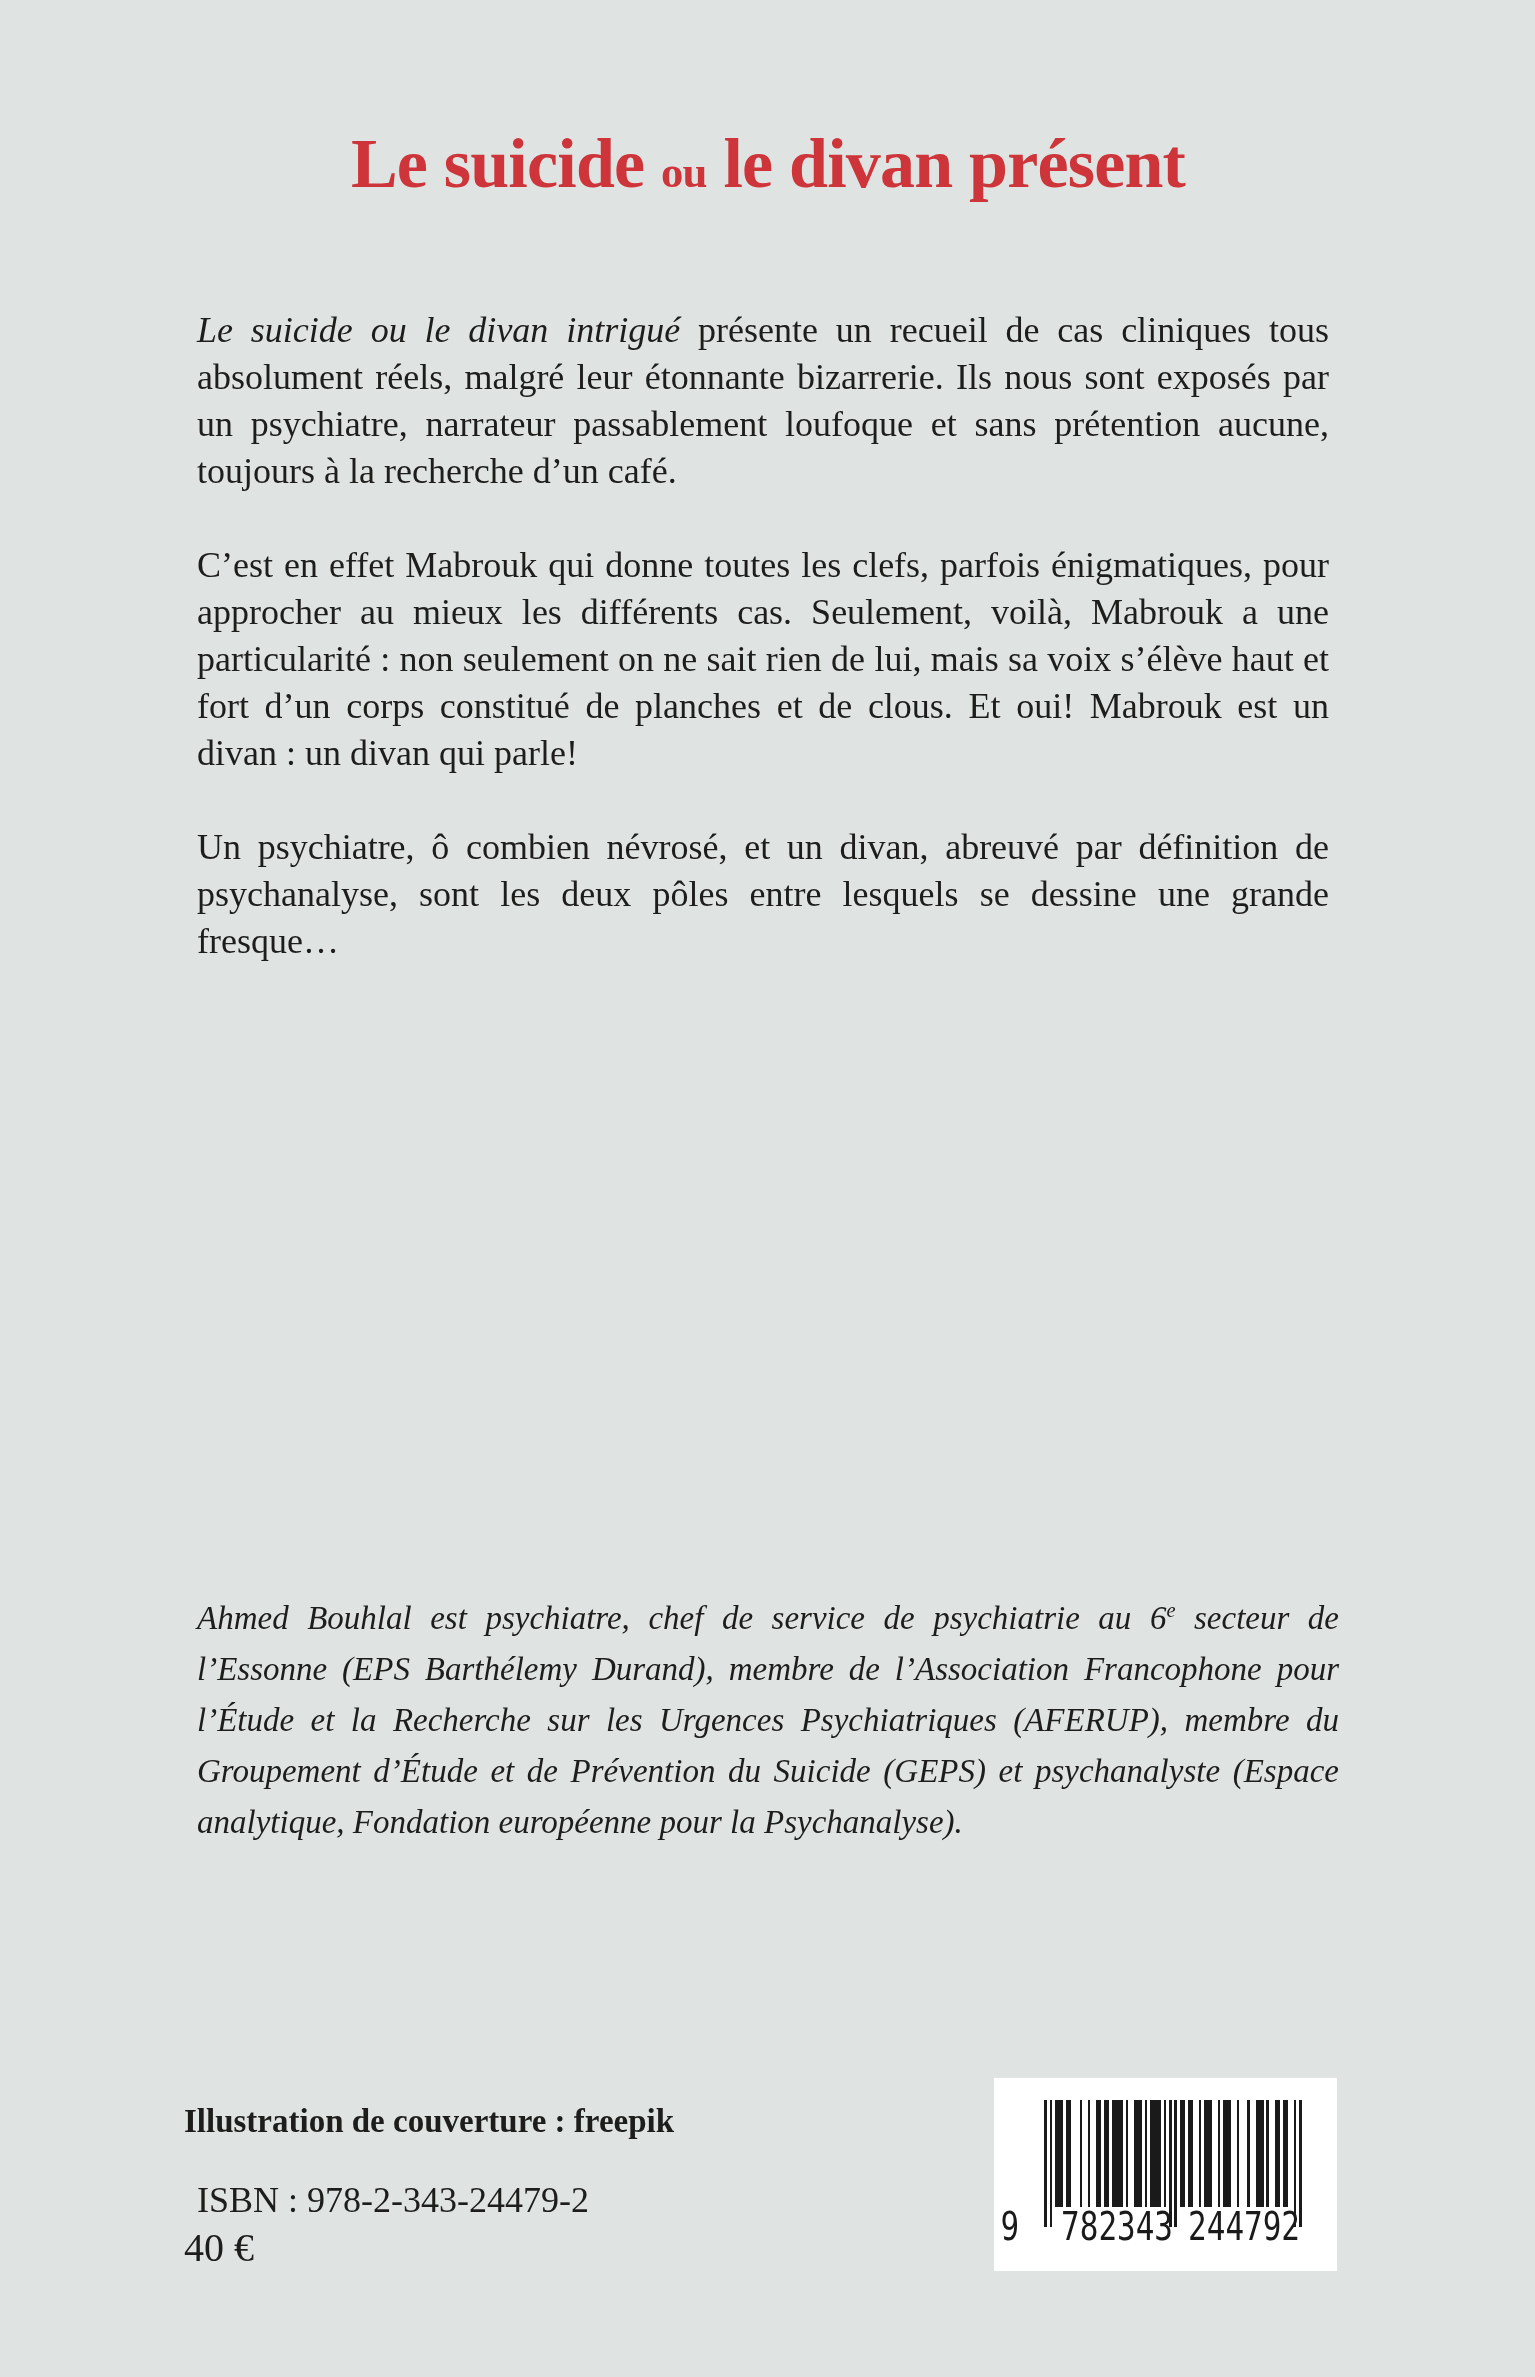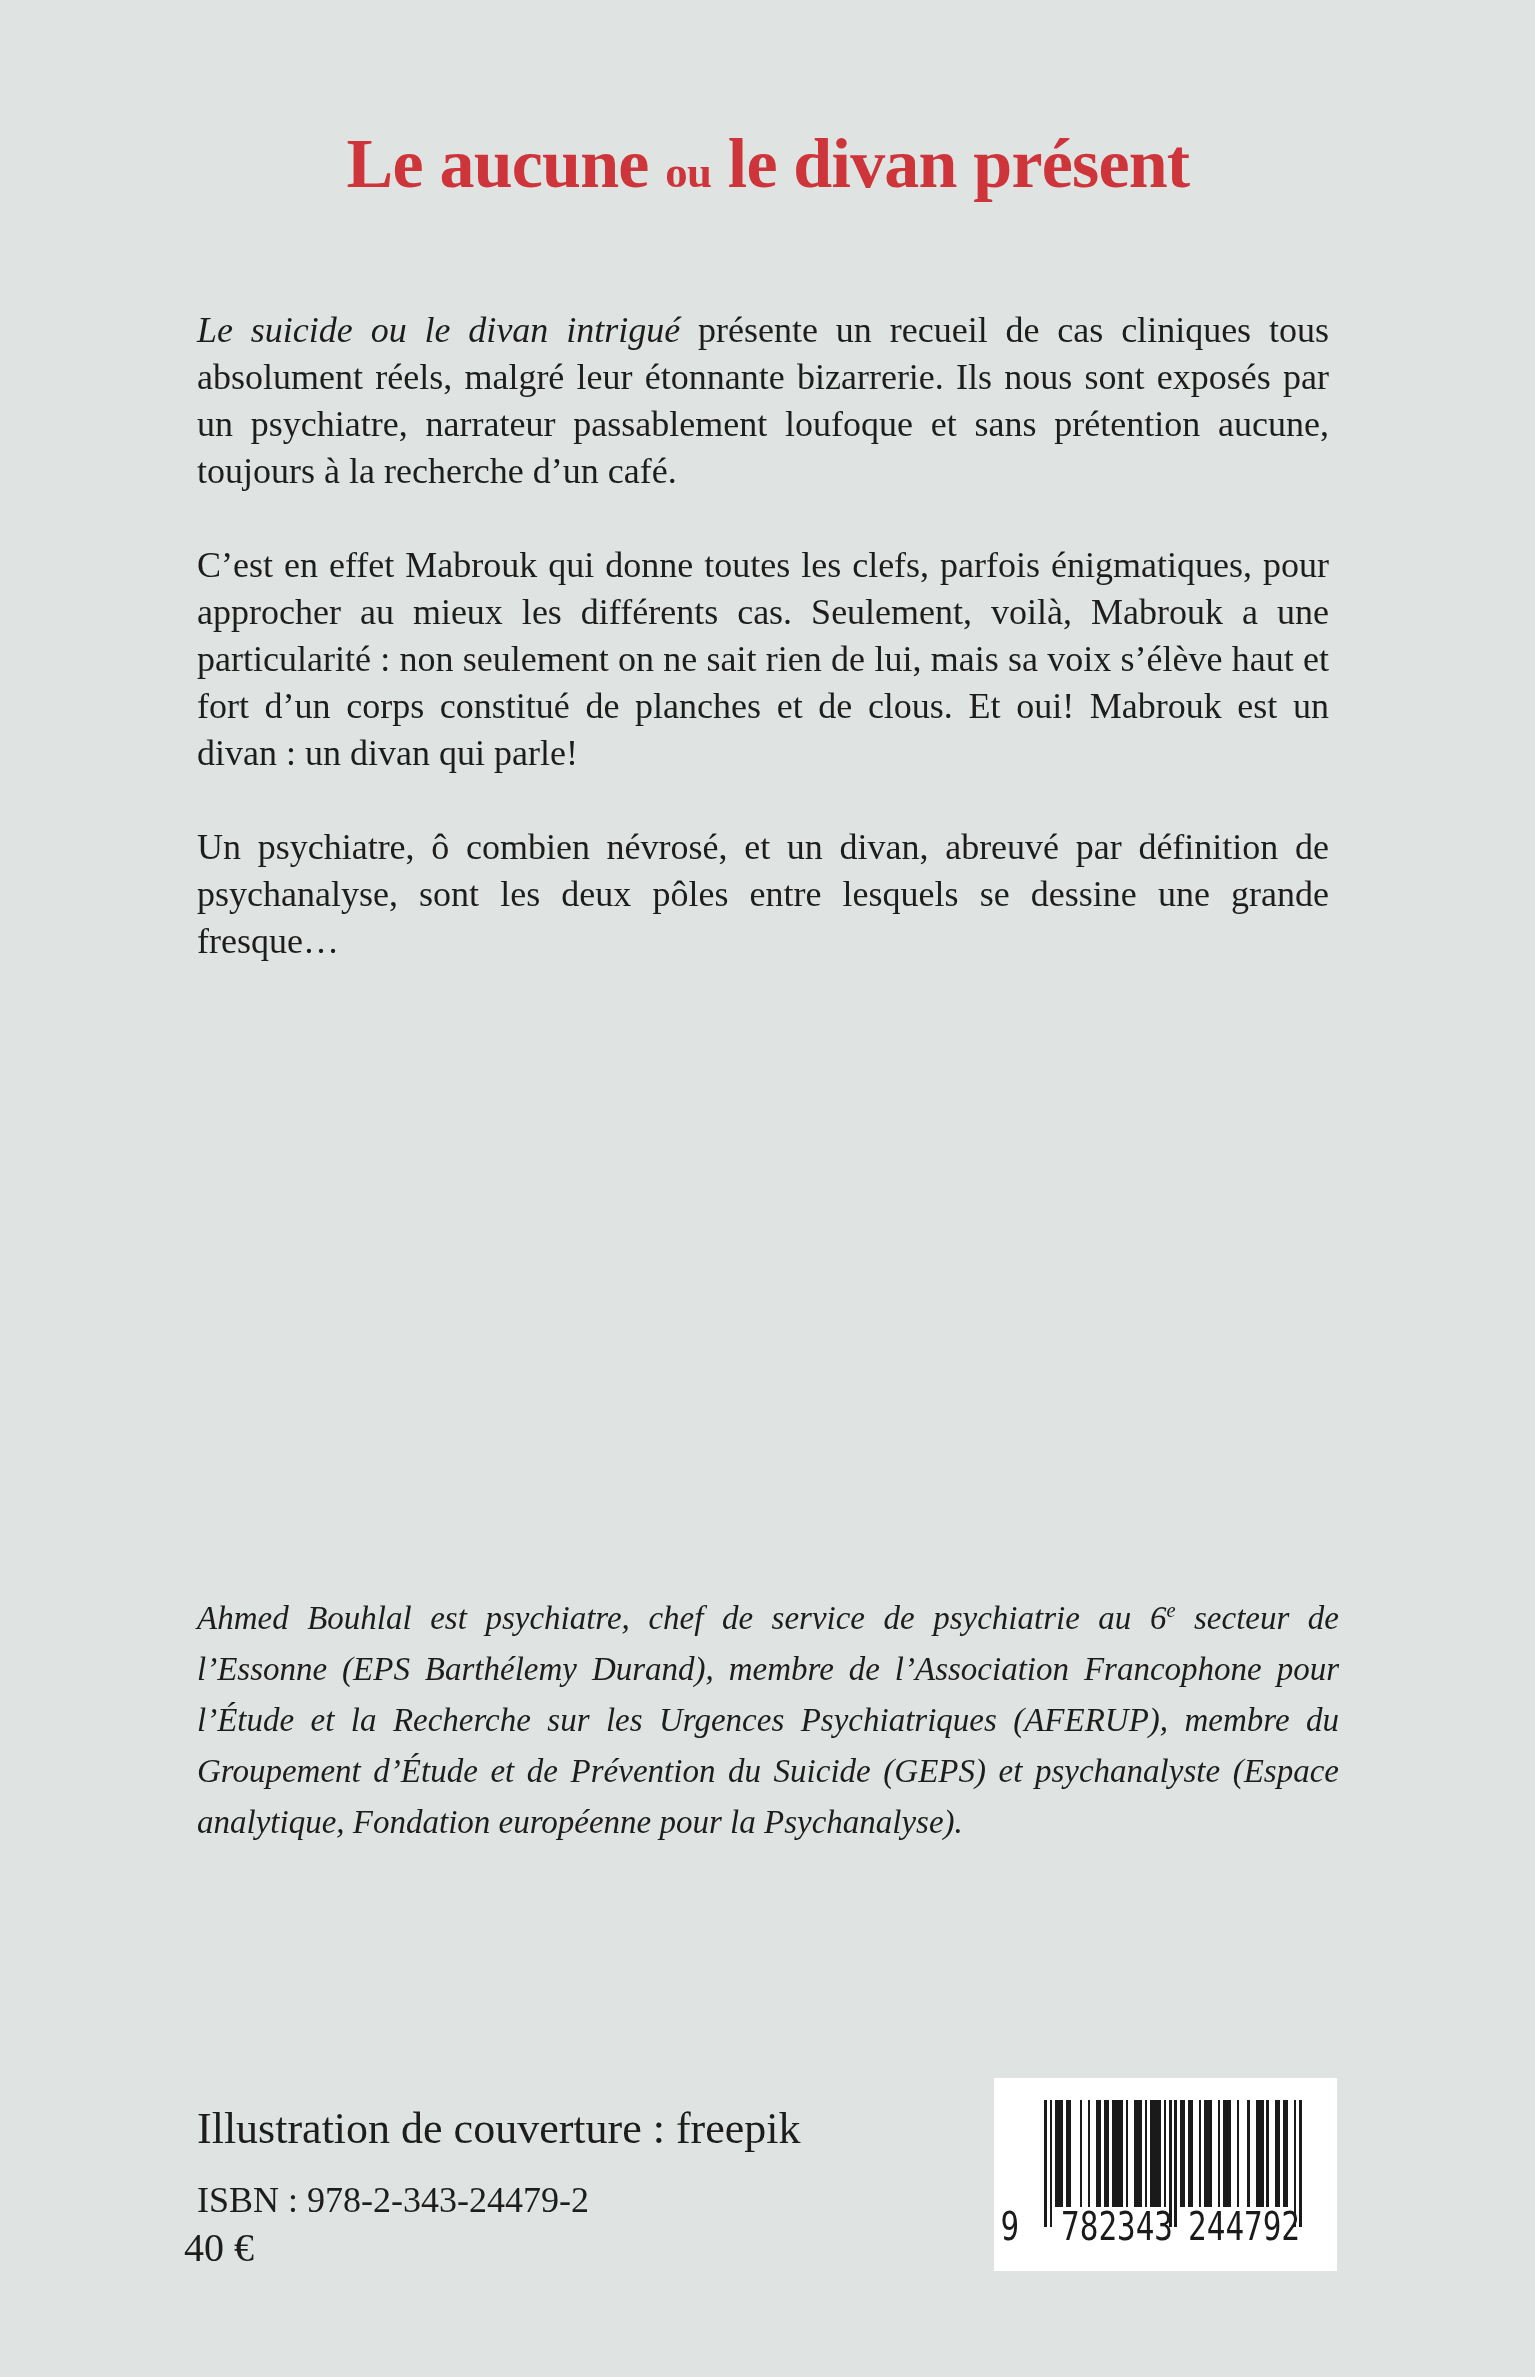--- a/index.html
+++ b/index.html
@@ -30,21 +30,21 @@
     font-size:36px;line-height:47px;text-align:justify;
   }
   .synopsis p{margin:0 10px 47px 0;}
   .synopsis .lead{font-style:italic;}
   .bio{
     position:absolute;left:197px;top:1593px;width:1142px;
     font-size:33px;line-height:51px;font-style:italic;text-align:justify;
   }
   .bio .author{font-weight:normal;}
   .bio sup{font-size:0.62em;line-height:0;vertical-align:super;}
-  .credit{position:absolute;left:197px;top:2103px;font-size:44px;}
+  .credit{position:absolute;left:184px;top:2103px;font-size:33px;font-weight:bold;}
   .isbn{position:absolute;left:197px;top:2179px;font-size:36px;}
   .price{position:absolute;left:184px;top:2224px;font-size:40px;}
   .barcode-box{
     position:absolute;left:994px;top:2078px;width:343px;height:193px;
     background:var(--barcode-bg);
   }
   .barcode-box svg{position:absolute;left:50px;top:22px;display:block;}
   .bc-digit{
     position:absolute;top:126px;
     font-family:"DejaVu Sans Mono","Liberation Mono",monospace;
@@ -54,21 +54,21 @@
   }
   .bc-first{left:5px;}
   .bc-g1{left:59px;width:116px;text-align:center;}
   .bc-g2{left:186px;width:116px;text-align:center;}
 </style>
 </head>
 <body>
 
 <div class="page">
 
-  <h1 class="title"><span>Le aucune</span>
+  <h1 class="title"><span>Le suicide</span>
     <span class="title-small">ou</span>
     <span>le divan présent</span></h1>
 
   <div class="synopsis">
     <p><em class="lead">Le suicide ou le divan intrigué</em><span> présente un recueil de cas cliniques tous absolument réels, malgré leur étonnante bizarrerie. Ils nous sont exposés par un psychiatre, narrateur passablement loufoque et sans prétention aucune, toujours à la recherche d’un café.</span></p>
     <p>C’est en effet Mabrouk qui donne toutes les clefs, parfois énigmatiques, pour approcher au mieux les différents cas. Seulement, voilà, Mabrouk a une particularité : non seulement on ne sait rien de lui, mais sa voix s’élève haut et fort d’un corps constitué de planches et de clous. Et oui! Mabrouk est un divan : un divan qui parle!</p>
     <p>Un psychiatre, ô combien névrosé, et un divan, abreuvé par définition de psychanalyse, sont les deux pôles entre lesquels se dessine une grande fresque…</p>
   </div>
 
   <div class="bio"><span class="author">Ahmed Bouhlal</span><span> est psychiatre, chef de service de psychiatrie au 6</span><sup>e</sup><span> secteur de l’Essonne (EPS Barthélemy Durand), membre de l’Association Francophone pour l’Étude et la Recherche sur les Urgences Psychiatriques (AFERUP), membre du Groupement d’Étude et de Prévention du Suicide (GEPS) et psychanalyste (Espace analytique, Fondation européenne pour la Psychanalyse).</span></div>

